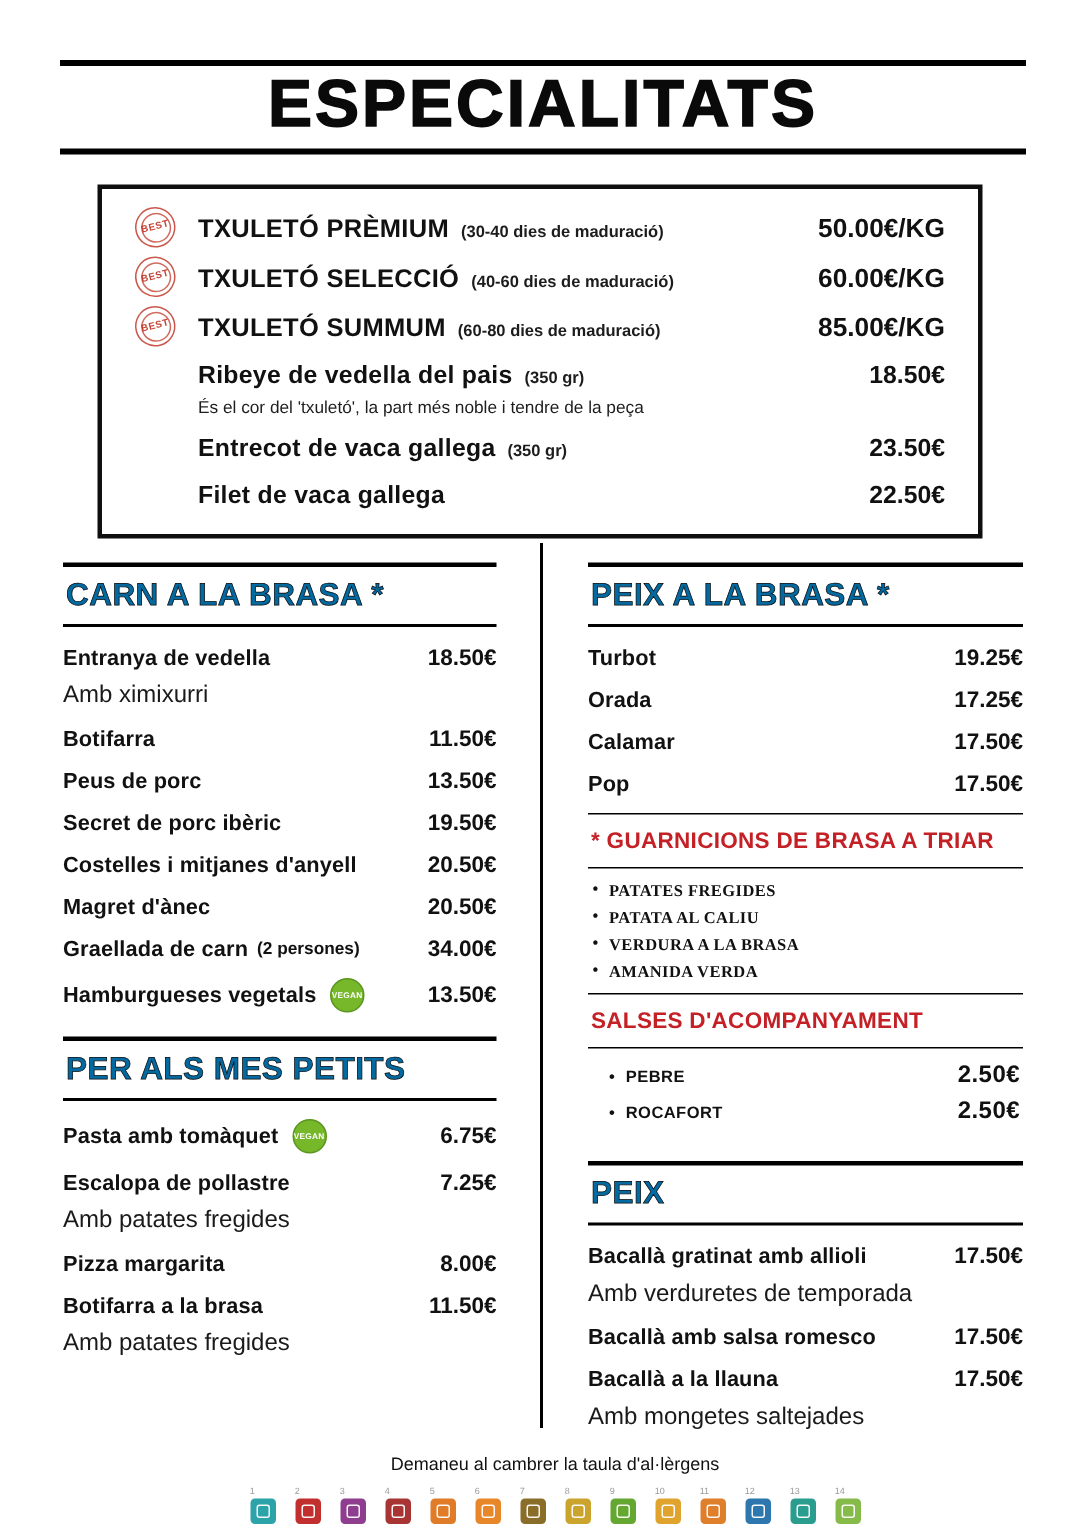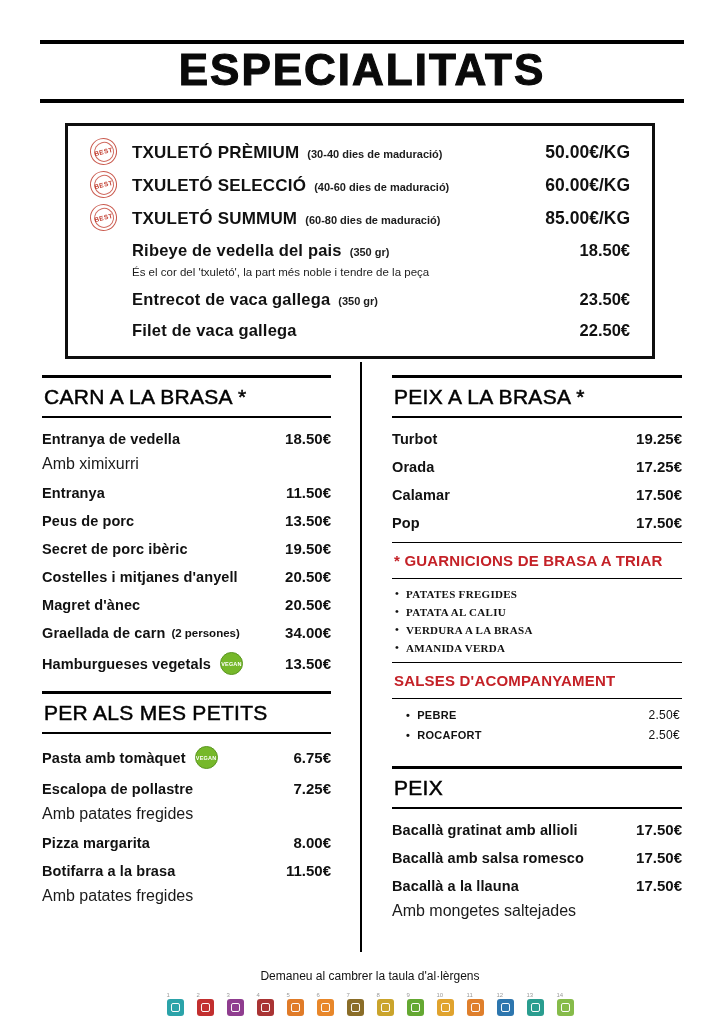--- a/index.html
+++ b/index.html
@@ -29,39 +29,39 @@
   .stamp::before { content:""; position:absolute; inset:2.5px; border-radius:50%; border:1px solid rgba(192,57,43,.75); }
   .stamp-txt { font-size:6.5px; font-weight:700; color:rgba(192,57,43,.95); letter-spacing:.4px; }
 
   
   .columns { display:flex; justify-content:space-between; padding:0 42px; margin-top:16px; }
   .col-left { width:289px; }
   .col-right { width:290px; }
   .divider { position:absolute; left:360px; top:362px; width:2px; height:590px; background:#000; }
 
   .sec-head { border-top:3.5px solid #000; border-bottom:2px solid #000; padding:7px 2px 8px; margin-bottom:12px; }
-  .sec-head h2 { font-size:21px; font-weight:400; letter-spacing:.3px; line-height:1.1; color:#000000; -webkit-text-stroke:.5px #0a0a0a; }
+  .sec-head h2 { font-size:21px; font-weight:700; letter-spacing:.3px; line-height:1.1; color:#0369a1; -webkit-text-stroke:.5px #0a0a0a; }
 
   .item { margin-bottom:11px; }
   .item-row { display:flex; align-items:center; }
   .item-name { font-size:14.5px; font-weight:700; letter-spacing:.1px; }
   .item-detail { font-size:11.5px; font-weight:700; margin-left:6px; }
   .item-price { margin-left:auto; font-size:15px; font-weight:700; white-space:nowrap; }
   .item-note { font-size:16px; color:#1a1a1a; margin-top:8px; }
 
   .sec-gap { margin-top:16px; }
 
   hr.thin { border:none; border-top:1.7px solid #000; margin:0; }
   .red-head { color:#c42127; font-size:15px; font-weight:700; letter-spacing:.2px; padding:9px 2px; }
   .bullets { list-style:none; padding:9px 2px 2px 14px; }
   .bullet-item { font-size:11px; font-weight:700; letter-spacing:.3px; margin-bottom:6px; position:relative;font-family:Liberation Serif, serif; }
   .bullet-item::before { content:"\2022"; position:absolute; left:-11px; top:-1px; }
   .bullet-row { display:flex; align-items:baseline; font-size:11px; font-weight:700; letter-spacing:.3px; margin-bottom:6px; position:relative; padding-left:0; }
   .bullet-row::before { content:"\2022"; margin-right:7px; }
-  .b-price { margin-left:auto; font-size:12px; font-weight:400;text-align:right; }
+  .b-price { margin-left:auto; font-size:16px; font-weight:700;text-align:right; }
 
   .vegan { width:23px; height:23px; border-radius:50%; background:#76b82a; border:1.5px solid #5a9620;
            color:#fff; display:inline-flex; align-items:center; justify-content:center;
            font-size:5.5px; font-weight:700; letter-spacing:.2px; margin-left:9px; flex:0 0 auto; }
 
   
   .footer { position:absolute; left:16px; right:0; bottom:8px; text-align:center; }
   .footer-note { font-size:12px; color:#111; margin-bottom:9px; }
   .allergens { display:flex; justify-content:center; gap:13px; }
   .allergen { display:flex; flex-direction:column; align-items:flex-start; width:17px; }
@@ -134,21 +134,21 @@
 
       <div class="item">
         <div class="item-row">
           <span class="item-name">Entranya de vedella</span>
           <span class="item-price">18.50€</span>
         </div>
         <div class="item-note">Amb ximixurri</div>
       </div>
       <div class="item">
         <div class="item-row">
-          <span class="item-name">Entranya</span>
+          <span class="item-name">Botifarra</span>
           <span class="item-price">11.50€</span>
         </div>
       </div>
       <div class="item">
         <div class="item-row">
           <span class="item-name">Peus de porc</span>
           <span class="item-price">13.50€</span>
         </div>
       </div>
       <div class="item">
@@ -283,20 +283,21 @@
 
       <div class="sec-head sec-gap">
         <h2>PEIX</h2>
       </div>
 
       <div class="item">
         <div class="item-row">
           <span class="item-name">Bacallà gratinat amb allioli</span>
           <span class="item-price">17.50€</span>
         </div>
+        <div class="item-note">Amb verduretes de temporada</div>
       </div>
       <div class="item">
         <div class="item-row">
           <span class="item-name">Bacallà amb salsa romesco</span>
           <span class="item-price">17.50€</span>
         </div>
       </div>
       <div class="item">
         <div class="item-row">
           <span class="item-name">Bacallà a la llauna</span>

